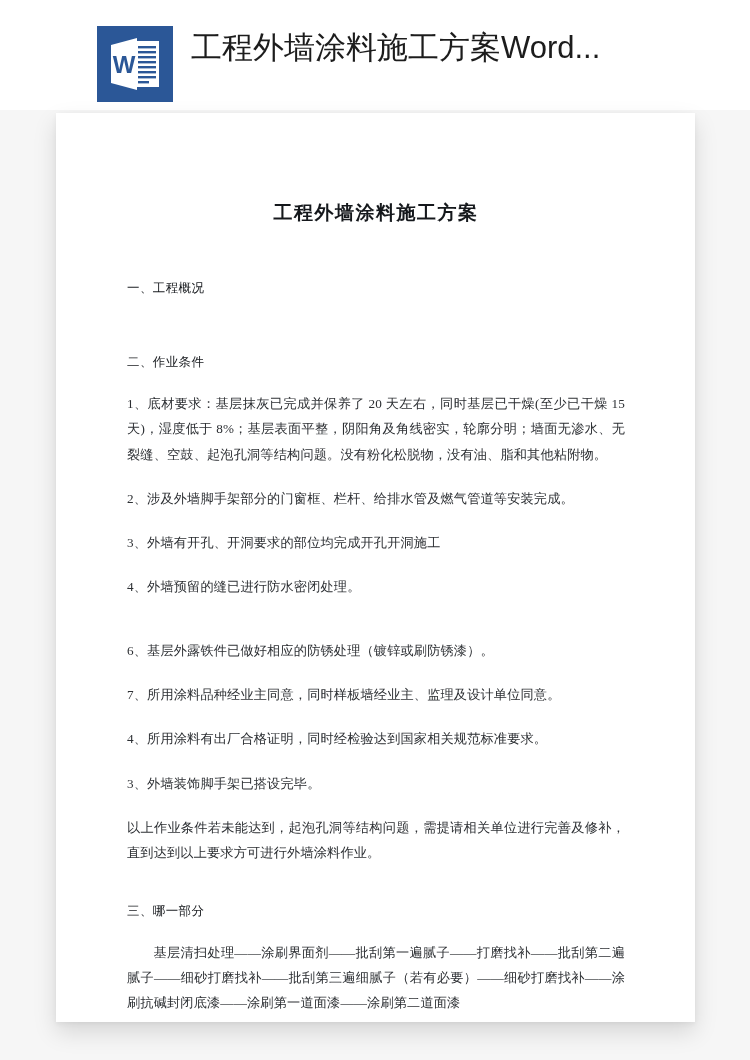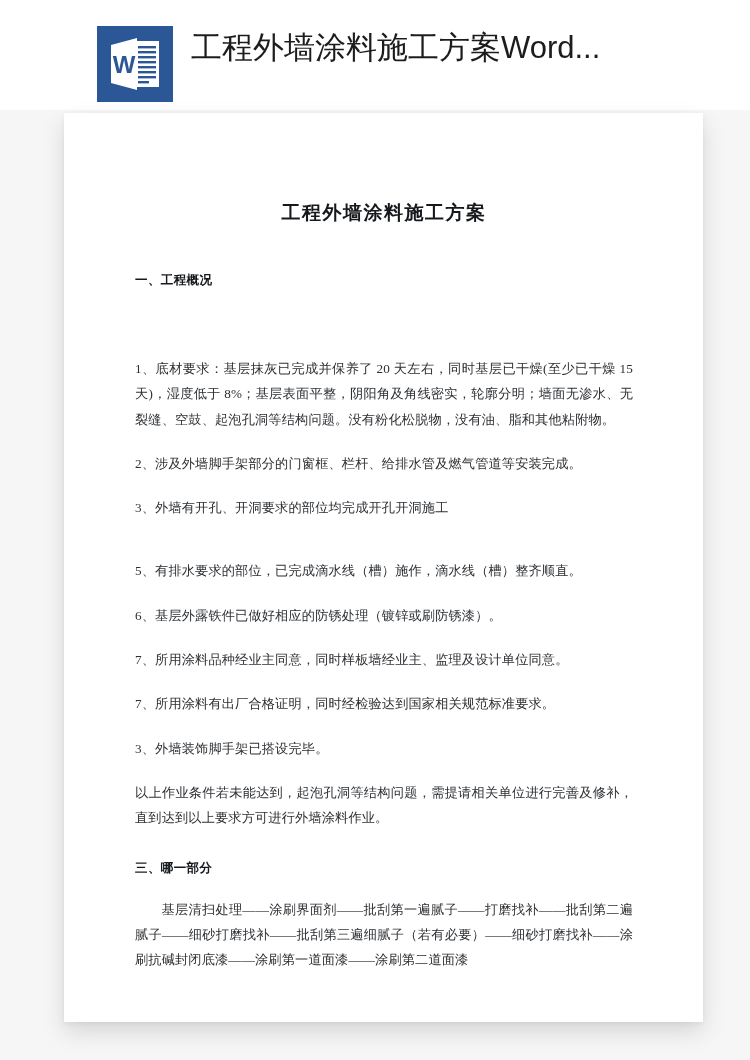--- a/index.html
+++ b/index.html
@@ -72,21 +72,21 @@
     color: #8a8a8a;
     margin-top: 9px;
     text-align: left;
     letter-spacing: 1px;
     white-space: nowrap;
   }
 
   
   .sheet-wrap {
     position: absolute;
-    left: 64px;
+    left: 56px;
     top: 113px;
     width: 639px;
     height: 909px;
   }
   .sheet {
     position: absolute;
     inset: 0;
     background: #ffffff;
     box-shadow: 0 10px 22px rgba(0,0,0,0.13), 0 2px 5px rgba(0,0,0,0.05);
   }
@@ -105,23 +105,24 @@
     line-height: 28px;
     font-weight: 700;
     color: #15181c;
     margin-top: 86px;
     letter-spacing: 1.5px;
   }
 
   .sec-head {
     font-size: 12.5px;
     line-height: 19px;
-    font-weight: 700;
+    font-weight: 400;
     color: #15181c;
     letter-spacing: 0.4px;
+    margin-top: 8px;
   }
   .para {
     font-size: 13.2px;
     line-height: 25.3px;
     color: #2c2f33;
     text-align: justify;
     text-justify: inter-ideograph;
     letter-spacing: 0.15px;
   }
   .para.indent { text-indent: 2em; }
@@ -169,35 +170,36 @@
   <div class="sheet">
     <div class="doc">
 
       <div class="doc-title">工程外墙涂料施工方案</div>
 
       <div class="gap-xl"></div>
       <div class="sec-head">一、工程概况</div>
       <div class="gap-md"></div>
 
       <div class="gap-lg"></div>
+      <div class="sec-head">二、作业条件</div>
       <div class="gap-md"></div>
       <div class="para">1、底材要求：基层抹灰已完成并保养了 20 天左右，同时基层已干燥(至少已干燥 15 天)，湿度低于 8%；基层表面平整，阴阳角及角线密实，轮廓分明；墙面无渗水、无裂缝、空鼓、起泡孔洞等结构问题。没有粉化松脱物，没有油、脂和其他粘附物。</div>
       <div class="gap-md"></div>
       <div class="para">2、涉及外墙脚手架部分的门窗框、栏杆、给排水管及燃气管道等安装完成。</div>
       <div class="gap-md"></div>
       <div class="para">3、外墙有开孔、开洞要求的部位均完成开孔开洞施工</div>
       <div class="gap-md"></div>
-      <div class="gap-md"></div>
-      <div class="para">5、有排水要求的部位，已完成滴水线（槽）施作，滴水线（槽）整齐顺直。</div>
+      <div class="para">4、外墙预留的缝已进行防水密闭处理。</div>
+      <div class="gap-md"></div>
       <div class="gap-md"></div>
       <div class="para">6、基层外露铁件已做好相应的防锈处理（镀锌或刷防锈漆）。</div>
       <div class="gap-md"></div>
       <div class="para">7、所用涂料品种经业主同意，同时样板墙经业主、监理及设计单位同意。</div>
       <div class="gap-md"></div>
-      <div class="para">7、所用涂料有出厂合格证明，同时经检验达到国家相关规范标准要求。</div>
+      <div class="para">4、所用涂料有出厂合格证明，同时经检验达到国家相关规范标准要求。</div>
       <div class="gap-md"></div>
       <div class="para">3、外墙装饰脚手架已搭设完毕。</div>
       <div class="gap-md"></div>
       <div class="para">以上作业条件若未能达到，起泡孔洞等结构问题，需提请相关单位进行完善及修补，直到达到以上要求方可进行外墙涂料作业。</div>
 
       <div class="gap-lg"></div>
       <div class="sec-head">三、哪一部分</div>
       <div class="gap-md"></div>
       <div class="para indent">基层清扫处理——涂刷界面剂——批刮第一遍腻子——打磨找补——批刮第二遍腻子——细砂打磨找补——批刮第三遍细腻子（若有必要）——细砂打磨找补——涂刷抗碱封闭底漆——涂刷第一道面漆——涂刷第二道面漆</div>
 

